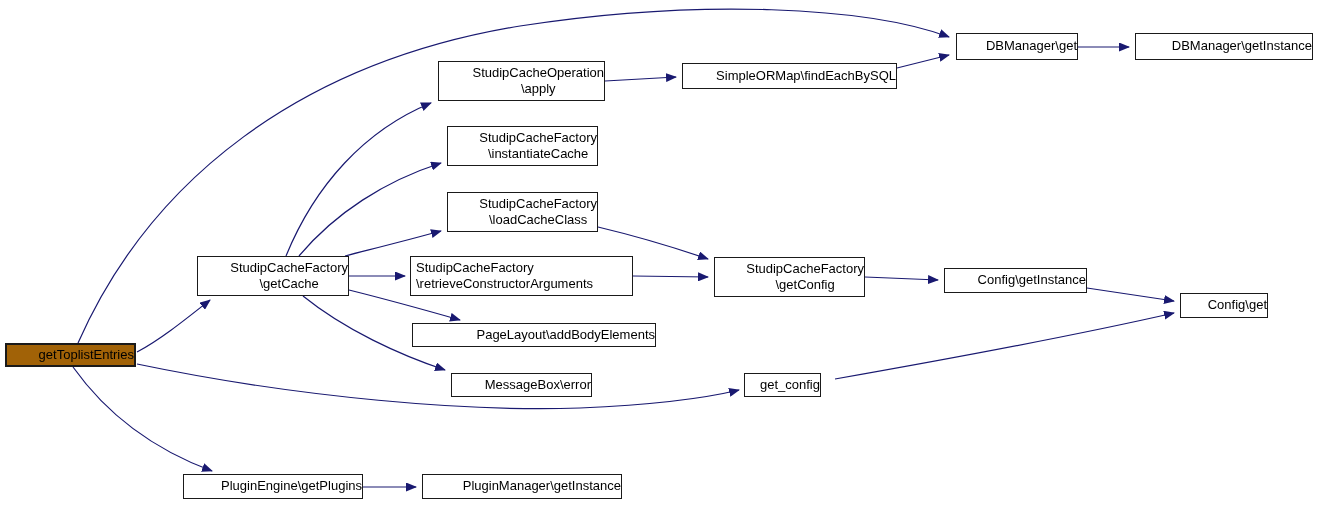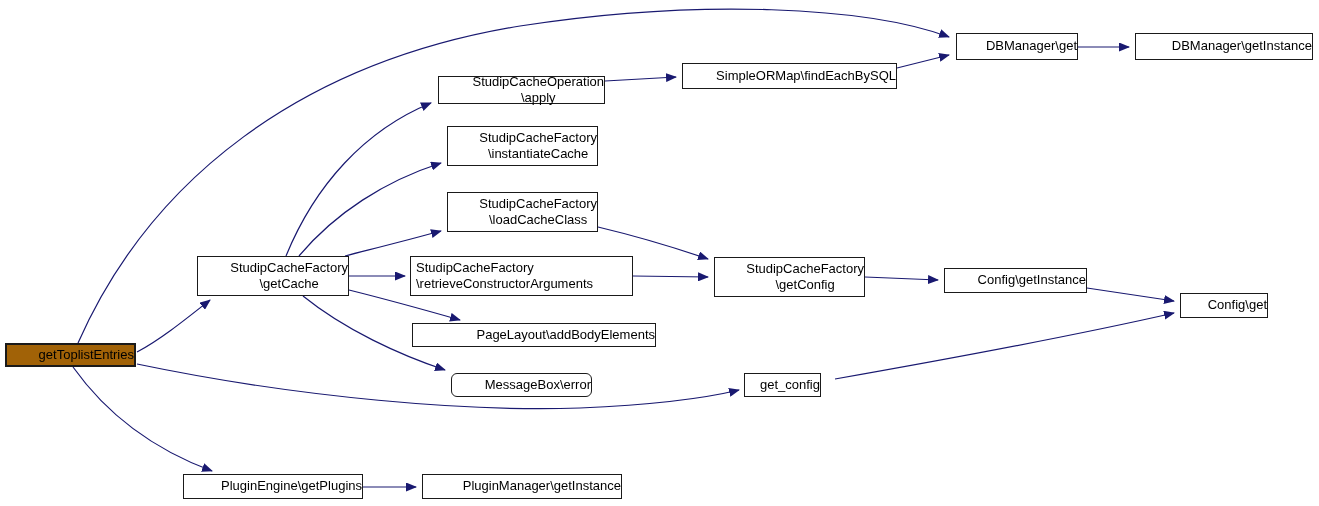--- a/index.html
+++ b/index.html
@@ -73,21 +73,21 @@
 
   <div class="node highlight" style="left:5px;top:343px;width:131px;height:24px;">
     <span>getToplistEntries</span>
   </div>
 
   <div class="node" style="left:197px;top:256px;width:152px;height:40px;">
     <span>StudipCacheFactory
 \getCache</span>
   </div>
 
-  <div class="node" style="left:438px;top:76px;width:167px;height:28px;padding-left:36px;">
+  <div class="node" style="left:438px;top:61px;width:167px;height:40px;padding-left:36px;">
     <span>StudipCacheOperation
 \apply</span>
   </div>
 
   <div class="node" style="left:447px;top:126px;width:151px;height:40px;">
     <span>StudipCacheFactory
 \instantiateCache</span>
   </div>
 
   <div class="node" style="left:447px;top:192px;width:151px;height:40px;">
@@ -97,21 +97,21 @@
 
   <div class="node align-left" style="left:410px;top:256px;width:223px;height:40px;">
     <span>StudipCacheFactory
 \retrieveConstructorArguments</span>
   </div>
 
   <div class="node" style="left:412px;top:323px;width:244px;height:24px;padding-left:8px;">
     <span>PageLayout\addBodyElements</span>
   </div>
 
-  <div class="node" style="left:451px;top:373px;width:141px;height:24px;border-radius:6px;">
+  <div class="node" style="left:451px;top:373px;width:141px;height:24px;">
     <span>MessageBox\error</span>
   </div>
 
   <div class="node" style="left:682px;top:63px;width:215px;height:26px;">
     <span>SimpleORMap\findEachBySQL</span>
   </div>
 
   <div class="node" style="left:714px;top:257px;width:151px;height:40px;">
     <span>StudipCacheFactory
 \getConfig</span>

